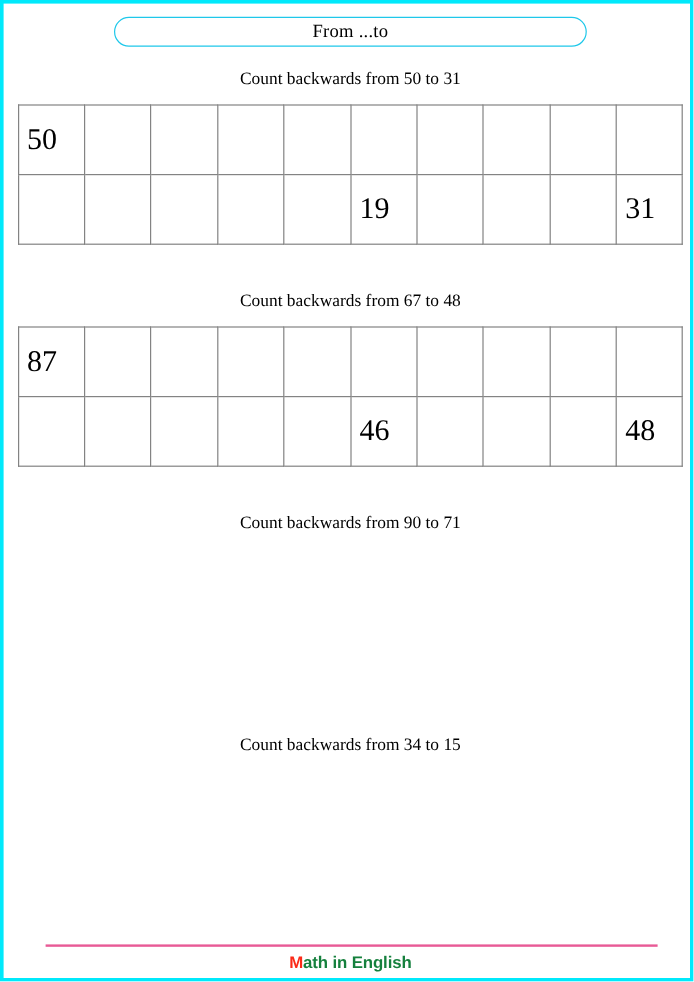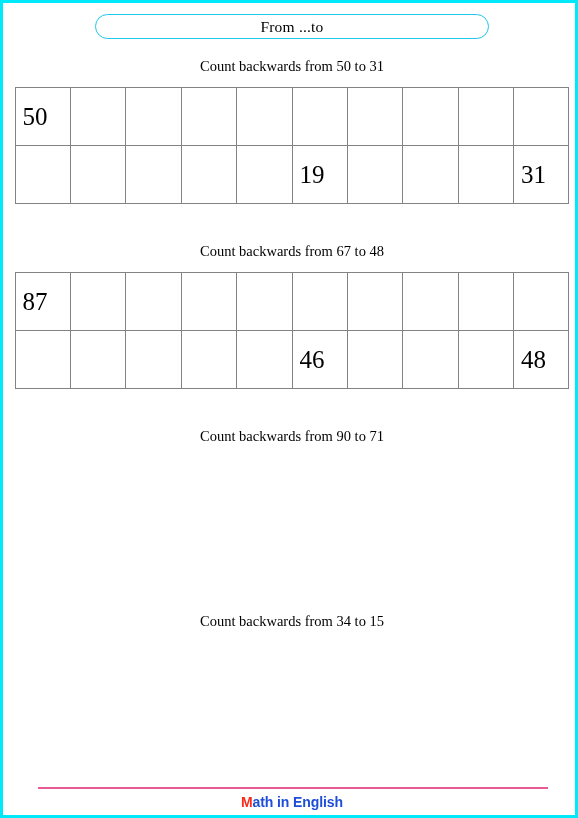--- a/index.html
+++ b/index.html
@@ -103,21 +103,21 @@
     top: 792px;
     width: 578px;
     text-align: center;
     font-family: "Liberation Sans", "DejaVu Sans", sans-serif;
     font-weight: bold;
     font-size: 14px;
     letter-spacing: -0.1px;
     line-height: 1.1;
   }
   .logo-m { color: #fb2a18; }
-  .logo-rest { color: #1d4ed8; }
+  .logo-rest { color: #15803d; }
 </style>
 </head>
 <body>
 
 <div id="page">
 
   <div class="title-wrap">
     <div class="title-box">
       <span class="title-text">From ...to</span>
     </div>

